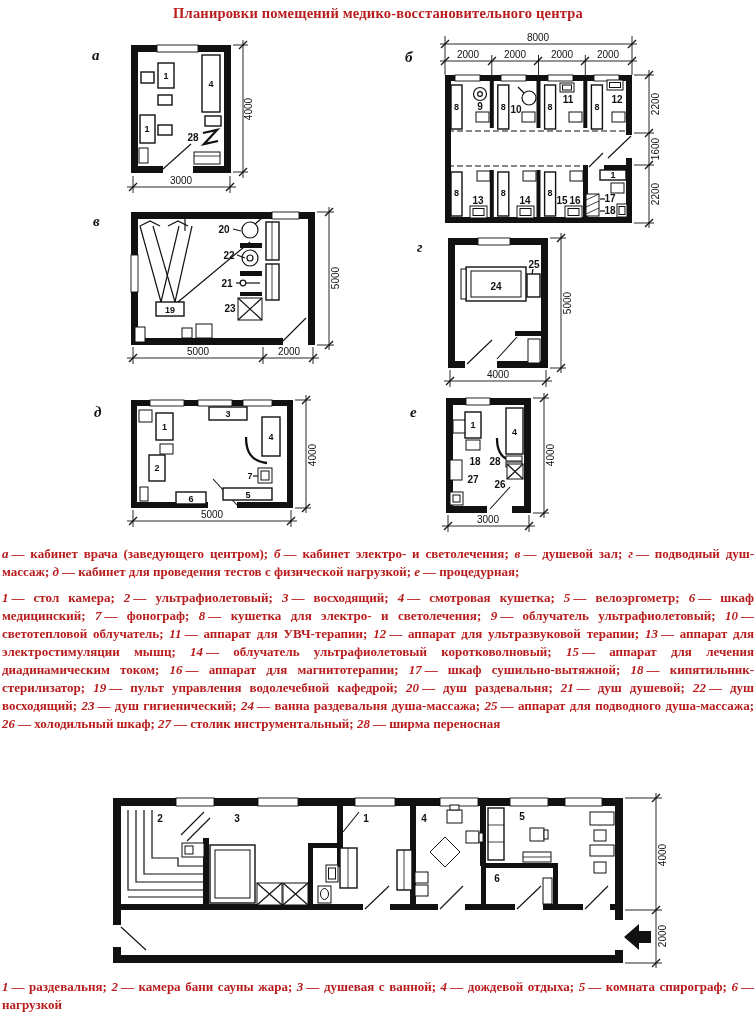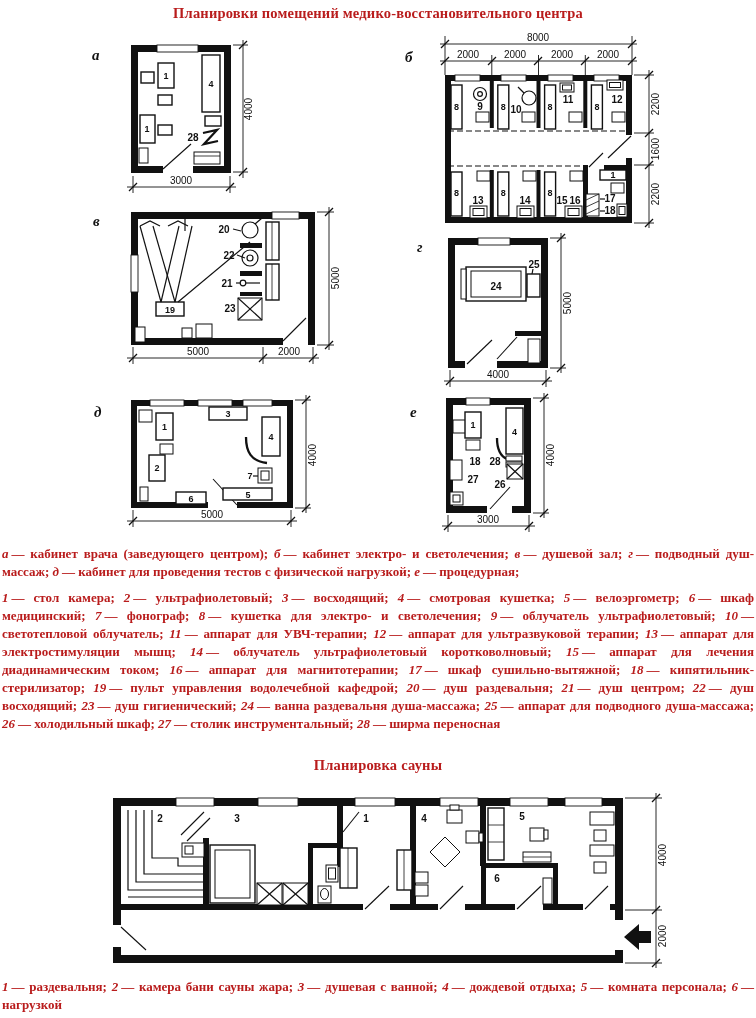--- a/index.html
+++ b/index.html
@@ -489,38 +489,37 @@
       <span class="leg-item"><i class="leg-key">16</i><span class="leg-val">— аппарат для магнитотерапии;</span> </span>
     
       <span class="leg-item"><i class="leg-key">17</i><span class="leg-val">— шкаф сушильно-вытяжной;</span> </span>
     
       <span class="leg-item"><i class="leg-key">18</i><span class="leg-val">— кипятильник-стерилизатор;</span> </span>
     
       <span class="leg-item"><i class="leg-key">19</i><span class="leg-val">— пульт управления водолечебной кафедрой;</span> </span>
     
       <span class="leg-item"><i class="leg-key">20</i><span class="leg-val">— душ раздевальня;</span> </span>
     
-      <span class="leg-item"><i class="leg-key">21</i><span class="leg-val">— душ центром;</span> </span>
+      <span class="leg-item"><i class="leg-key">21</i><span class="leg-val">— душ душевой;</span> </span>
     
       <span class="leg-item"><i class="leg-key">22</i><span class="leg-val">— душ восходящий;</span> </span>
     
       <span class="leg-item"><i class="leg-key">23</i><span class="leg-val">— душ гигиенический;</span> </span>
     
       <span class="leg-item"><i class="leg-key">24</i><span class="leg-val">— ванна раздевальня душа-массажа;</span> </span>
     
       <span class="leg-item"><i class="leg-key">25</i><span class="leg-val">— аппарат для подводного душа-массажа;</span> </span>
     
       <span class="leg-item"><i class="leg-key">26</i><span class="leg-val">— холодильный шкаф;</span> </span>
     
       <span class="leg-item"><i class="leg-key">27</i><span class="leg-val">— столик инструментальный;</span> </span>
     
       <span class="leg-item"><i class="leg-key">28</i><span class="leg-val">— ширма переносная</span> </span>
     </div>
 
-  <div class="title" style="top:757px">Планировка сауны</div>
 
   <svg class="drawing" style="top:780px" width="756" height="200" viewBox="0 780 756 200">
     <g>
       <rect class="wall" x="113" y="798" width="63" height="8"></rect>
       <rect class="win" x="176" y="798" width="38" height="8"></rect>
       <rect class="wall" x="214" y="798" width="44" height="8"></rect>
       <rect class="win" x="258" y="798" width="40" height="8"></rect>
       <rect class="wall" x="298" y="798" width="57" height="8"></rect>
       <rect class="win" x="355" y="798" width="40" height="8"></rect>
       <rect class="wall" x="395" y="798" width="45" height="8"></rect>
@@ -640,18 +639,18 @@
     
   
       <span class="leg-item"><i class="leg-key">1</i><span class="leg-val">— раздевальня;</span> </span>
     
       <span class="leg-item"><i class="leg-key">2</i><span class="leg-val">— камера бани сауны жара;</span> </span>
     
       <span class="leg-item"><i class="leg-key">3</i><span class="leg-val">— душевая с ванной;</span> </span>
     
       <span class="leg-item"><i class="leg-key">4</i><span class="leg-val">— дождевой отдыха;</span> </span>
     
-      <span class="leg-item"><i class="leg-key">5</i><span class="leg-val">— комната персонала;</span> </span>
+      <span class="leg-item"><i class="leg-key">5</i><span class="leg-val">— комната спирограф;</span> </span>
     
       <span class="leg-item"><i class="leg-key">6</i><span class="leg-val">— нагрузкой</span> </span>
     </div>
 
 </div>
 
 </body></html>

